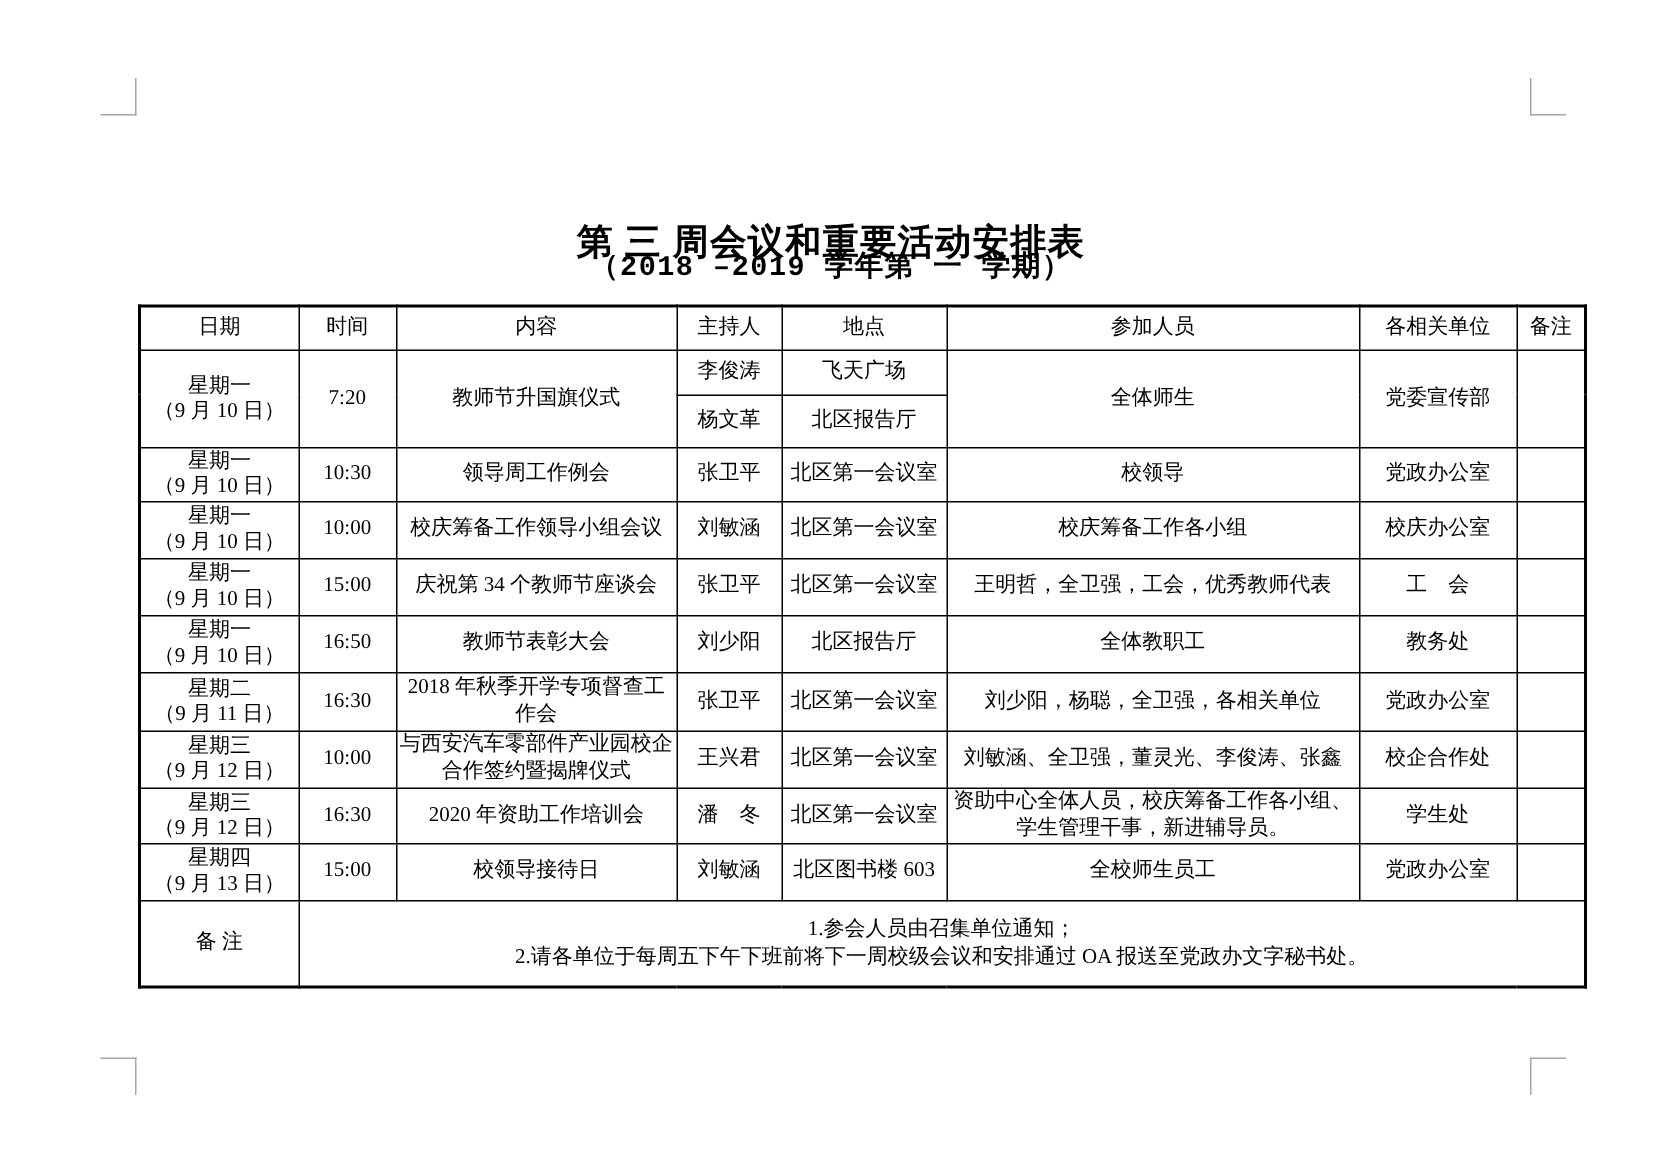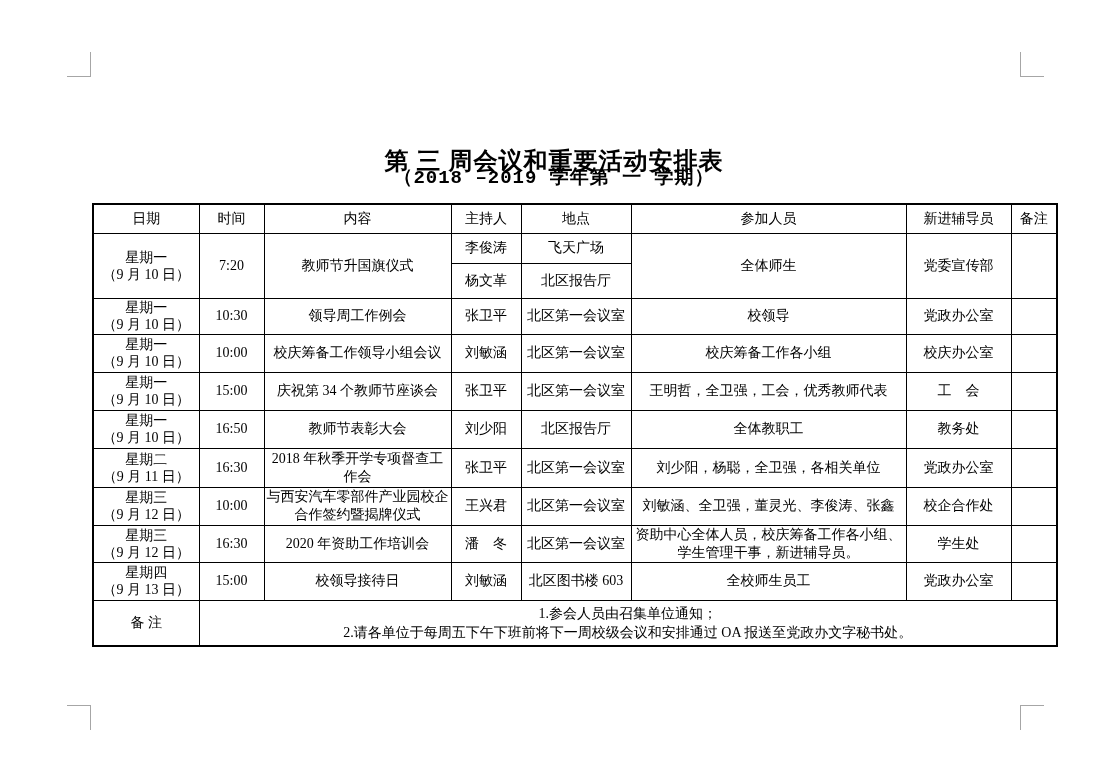--- a/index.html
+++ b/index.html
@@ -34,21 +34,21 @@
     font-size:14px; font-weight:normal; padding:0 2px; line-height:18px;
     overflow:hidden; word-break:break-all;
   }
   tr.h-header   { height:29px;margin-top:40px; }
   tr.h-r1a      { height:30px; }
   tr.h-r1b      { height:35px; }
   tr.h-r2       { height:36px; }
   tr.h-r38      { height:38px; }
   tr.h-r6       { height:39px; }
   tr.h-r8       { height:37px; }
-  tr.h-remark   { height:46px; }
+  tr.h-remark   { height:58px; }
   td.remark-text { text-align:center; padding:2px 6px; line-height:19px; }
   .date-line { line-height:17px; }
 </style>
 </head>
 <body>
 
 <div class="page">
 
   <div class="crop tl"></div>
   <div class="crop tr"></div>
@@ -71,21 +71,21 @@
     </colgroup>
 
     <tbody>
         <tr class="h-header">
       <th>日期</th>
       <th>时间</th>
       <th>内容</th>
       <th>主持人</th>
       <th>地点</th>
       <th>参加人员</th>
-      <th>新进辅导员</th>
+      <th>各相关单位</th>
       <th>备注</th>
     </tr>
 
     <tr class="h-r1a">
       <td rowspan="2">
         <div class="date-line">星期一</div>
         <div class="date-line">（9 月 10 日）</div>
       </td>
       <td rowspan="2">7:20</td>
       <td rowspan="2">教师节升国旗仪式</td>

